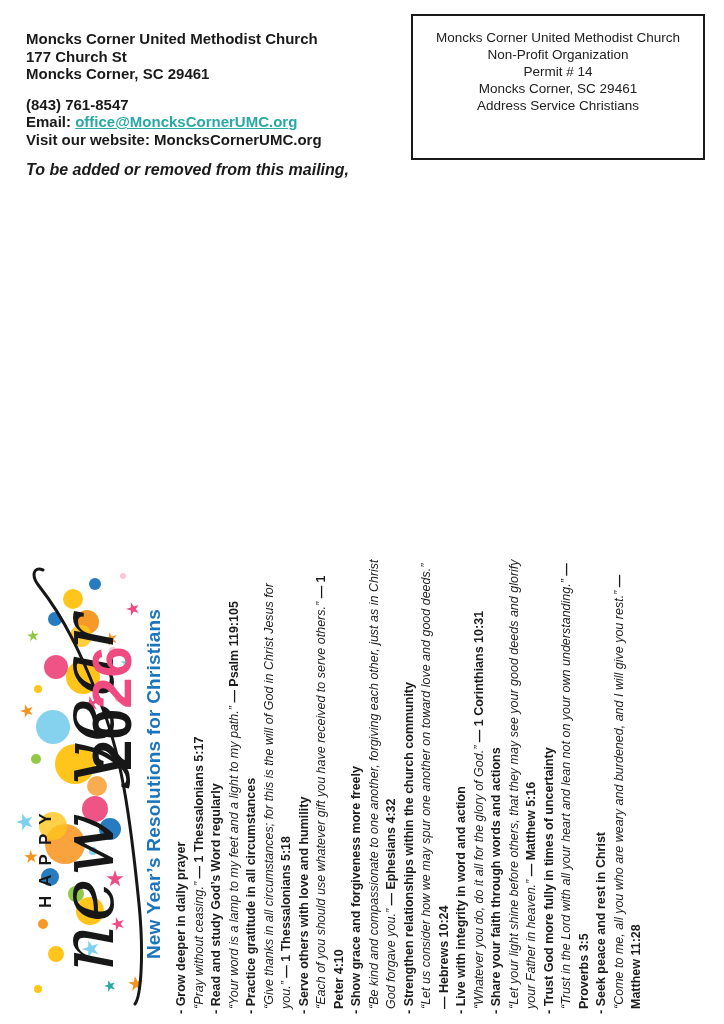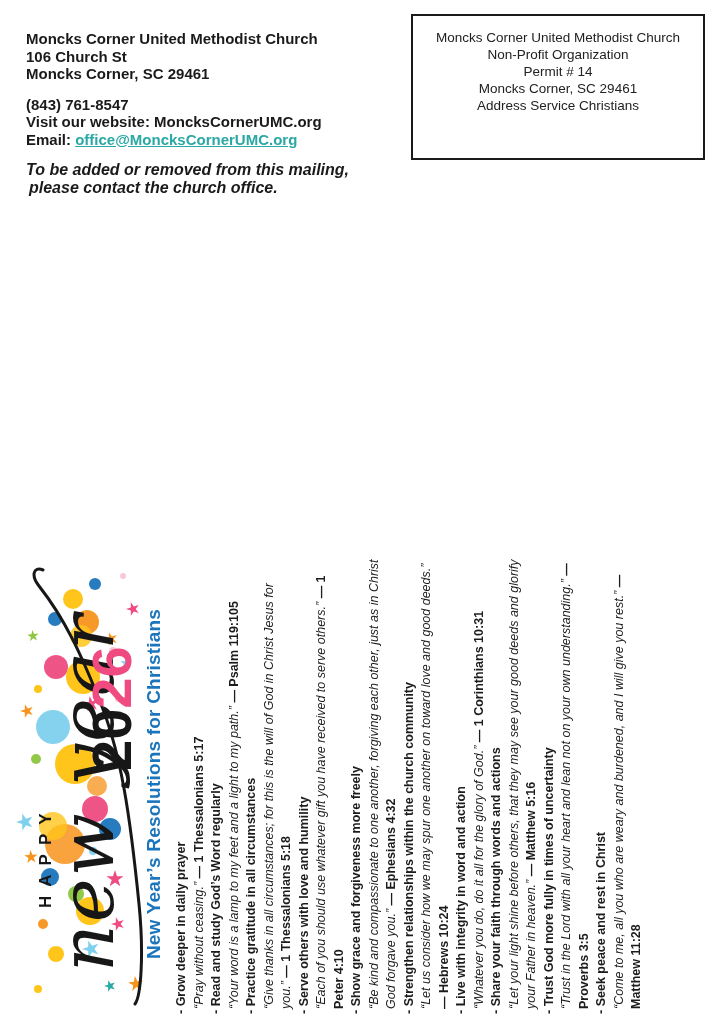--- a/index.html
+++ b/index.html
@@ -41,31 +41,30 @@
 
   
   .hny-graphic { position:absolute; left:13px; top:548px; width:132px; height:467px; }
 </style>
 </head>
 <body>
 
 <div class="sender">
   <div class="group">
     <div>Moncks Corner United Methodist Church</div>
-    <div>106 Church St</div>
+    <div>177 Church St</div>
     <div>Moncks Corner, SC 29461</div>
   </div>
   <div class="group">
     <div>(843) 761-8547</div>
+    <div><span>Email: </span><a href="#" class="email-link">office@MoncksCornerUMC.org</a></div>
     <div>Visit our website: MoncksCornerUMC.org</div>
-    <div><span>Email: </span><a href="#" class="email-link">office@MoncksCornerUMC.org</a></div>
   </div>
   <div class="note">
     <div>To be added or removed from this mailing,</div>
-    <div class="l2">please contact the church office.</div>
   </div>
 </div>
 
 <div class="permit-box">
   <p>Moncks Corner United Methodist Church</p>
   <p>Non-Profit Organization</p>
   <p class="gap">Permit # 14</p>
   <p class="gap">Moncks Corner, SC 29461</p>
   <p class="gap">Address Service Christians</p>
 </div>

